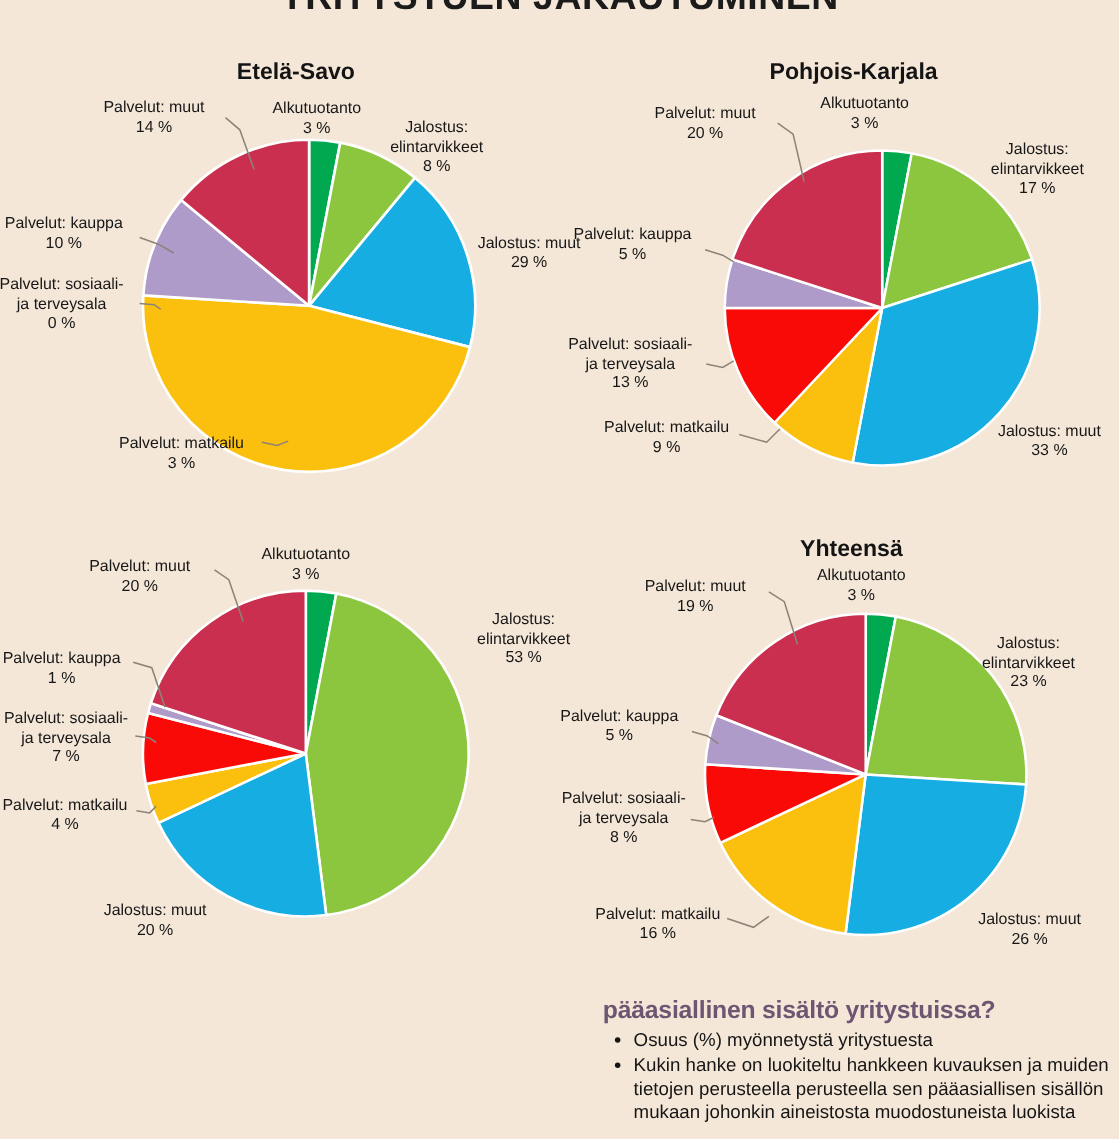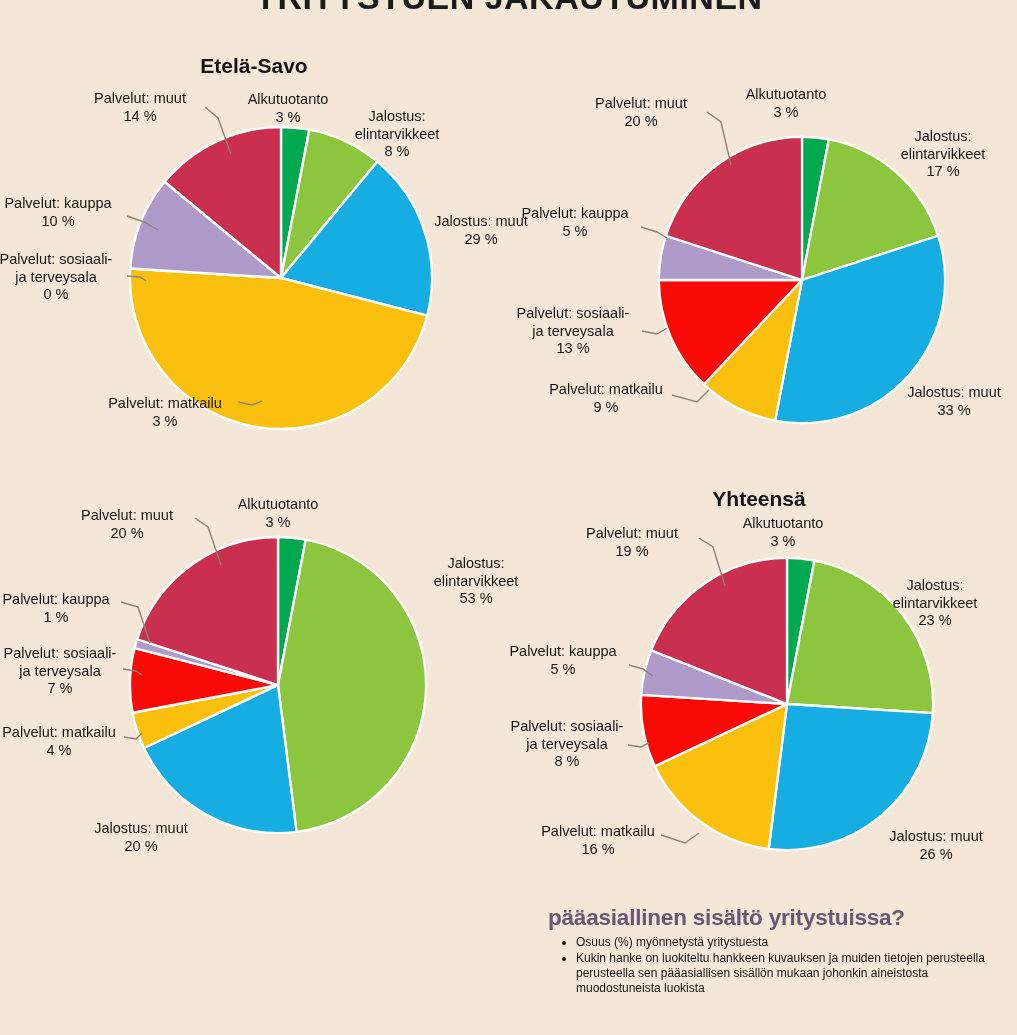--- a/index.html
+++ b/index.html
@@ -37,20 +37,21 @@
     position: absolute;
   }
   .panel-title {
     position: absolute;
     width: 100%;
     text-align: center;
     font-size: 21px;
     font-weight: bold;
     color: #141414;
     white-space: nowrap;
+    padding-left: 15px;
   }
   .pie-wrap {
     position: absolute;
   }
   .pie-svg {
     display: block;
   }
   .lbl {
     position: absolute;
     font-size: 14.5px;
@@ -76,21 +77,21 @@
   .qtitle {
     font-size: 22.5px;
     font-weight: bold;
     color: #6E5572;
     line-height: 1.18;
     letter-spacing: -0.2px;
   }
   .qlist {
     margin: 4px 0 0 0;
     padding-left: 28px;
-    font-size: 12px;
+    font-size: 17px;
     line-height: 1.26;
     color: #151515;
   }
   .qlist li { margin-bottom: 1px; }
 </style>
 </head>
 <body>
 
 <div id="slide">
 
@@ -140,20 +141,21 @@
       <span>Palvelut: kauppa</span>
       <span class="pct">10 %</span>
     </div>
     <div class="lbl c" style="left:75px; top:40px; width:130px;">
       <span>Palvelut: muut</span>
       <span class="pct">14 %</span>
     </div>
   </div>
 
   <div class="panel" style="left:509px; top:50px; width:508px; height:420px;">
+    <div class="panel-title" style="top:4px; left:22px; width:460px;">Pohjois-Karjala</div>
     <div class="pie-wrap" style="left:148px; top:85px;">
       <svg class="pie-svg" width="290" height="290" viewBox="0 0 306 306" id="pie-pohjois-karjala">
           <path d="M 153 153 L 153.00 2.00 A 151 151 0 0 1 181.29 4.67 Z" fill="#00A94F" stroke="#FFFFFF" stroke-width="2.4" stroke-linejoin="round"></path>
           <path d="M 153 153 L 181.29 4.67 A 151 151 0 0 1 296.61 106.34 Z" fill="#8CC63E" stroke="#FFFFFF" stroke-width="2.4" stroke-linejoin="round"></path>
           <path d="M 153 153 L 296.61 106.34 A 151 151 0 0 1 124.71 301.33 Z" fill="#16ADE3" stroke="#FFFFFF" stroke-width="2.4" stroke-linejoin="round"></path>
           <path d="M 153 153 L 124.71 301.33 A 151 151 0 0 1 49.63 263.07 Z" fill="#FBBF0D" stroke="#FFFFFF" stroke-width="2.4" stroke-linejoin="round"></path>
           <path d="M 153 153 L 49.63 263.07 A 151 151 0 0 1 2.00 153.00 Z" fill="#FA0A07" stroke="#FFFFFF" stroke-width="2.4" stroke-linejoin="round"></path>
           <path d="M 153 153 L 2.00 153.00 A 151 151 0 0 1 9.39 106.34 Z" fill="#AE9BC9" stroke="#FFFFFF" stroke-width="2.4" stroke-linejoin="round"></path>
           <path d="M 153 153 L 9.39 106.34 A 151 151 0 0 1 153.00 2.00 Z" fill="#CA2F4F" stroke="#FFFFFF" stroke-width="2.4" stroke-linejoin="round"></path>
         </svg>

